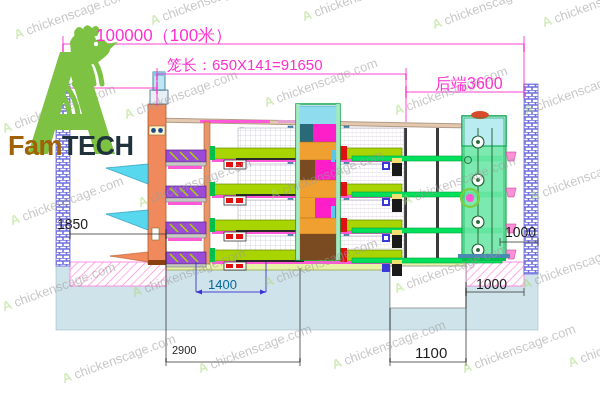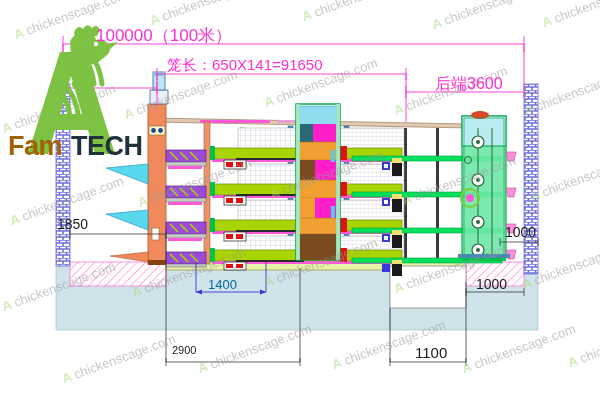--- a/index.html
+++ b/index.html
@@ -13,21 +13,21 @@
   svg.layer { position: absolute; left:0; top:0; width:600px; height:400px; }
 
   
   #logo { position:absolute; left:8px; top:18px; width:130px; height:150px; pointer-events:none; }
   #logo .brand {
     position:absolute; left:0; bottom:6px; width:130px;
     font-family:"Liberation Sans", sans-serif;
     font-size:27px; font-weight:bold; letter-spacing:-0.5px;
   }
   #logo .brand .fam { color:#a16207; }
-  #logo .brand .tech { color:#20323c;padding-left:9px; }
+  #logo .brand .tech { color:#20323c; }
 
   
   .dim {
     position:absolute;
     font-family:"Liberation Sans", sans-serif;
     white-space:nowrap;
     pointer-events:none;
   }
   .dim.pink { color:#ff2fd0; }
   .dim.blue { color:#0369a1; }

